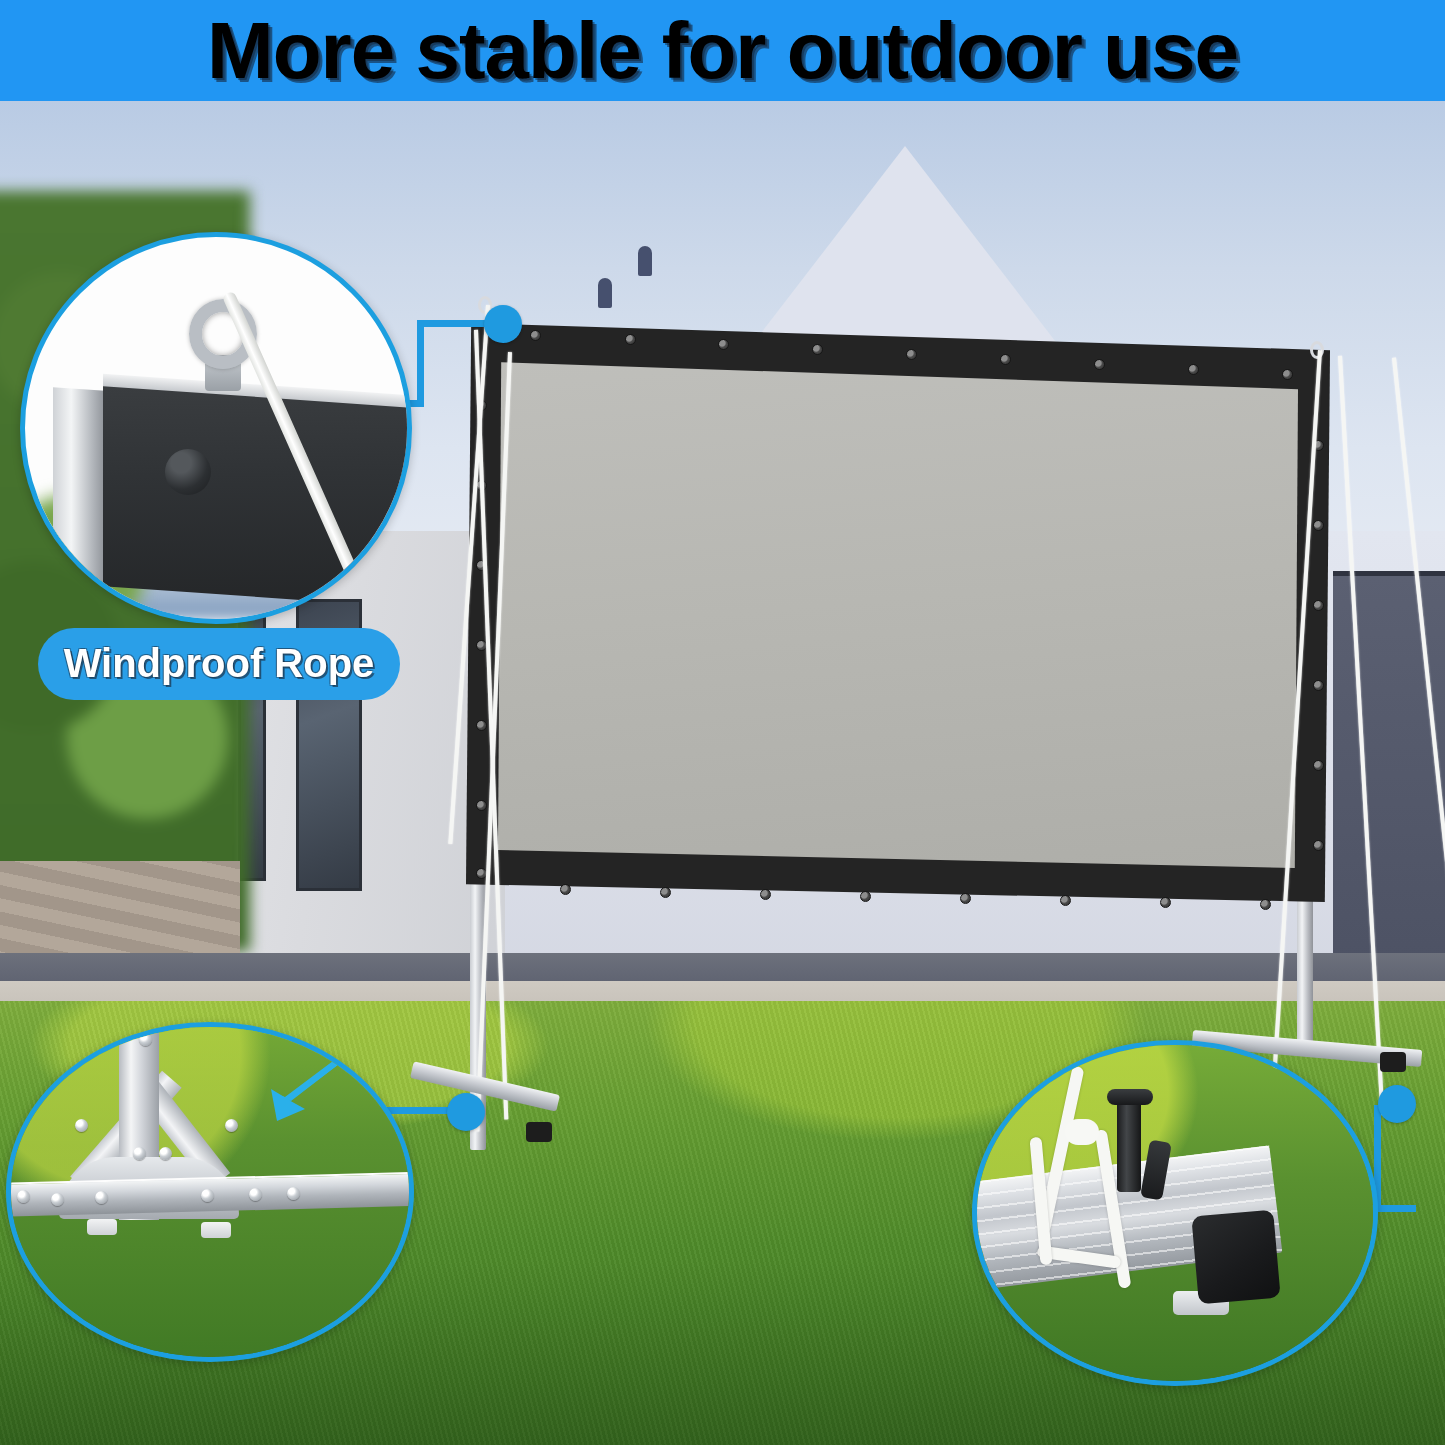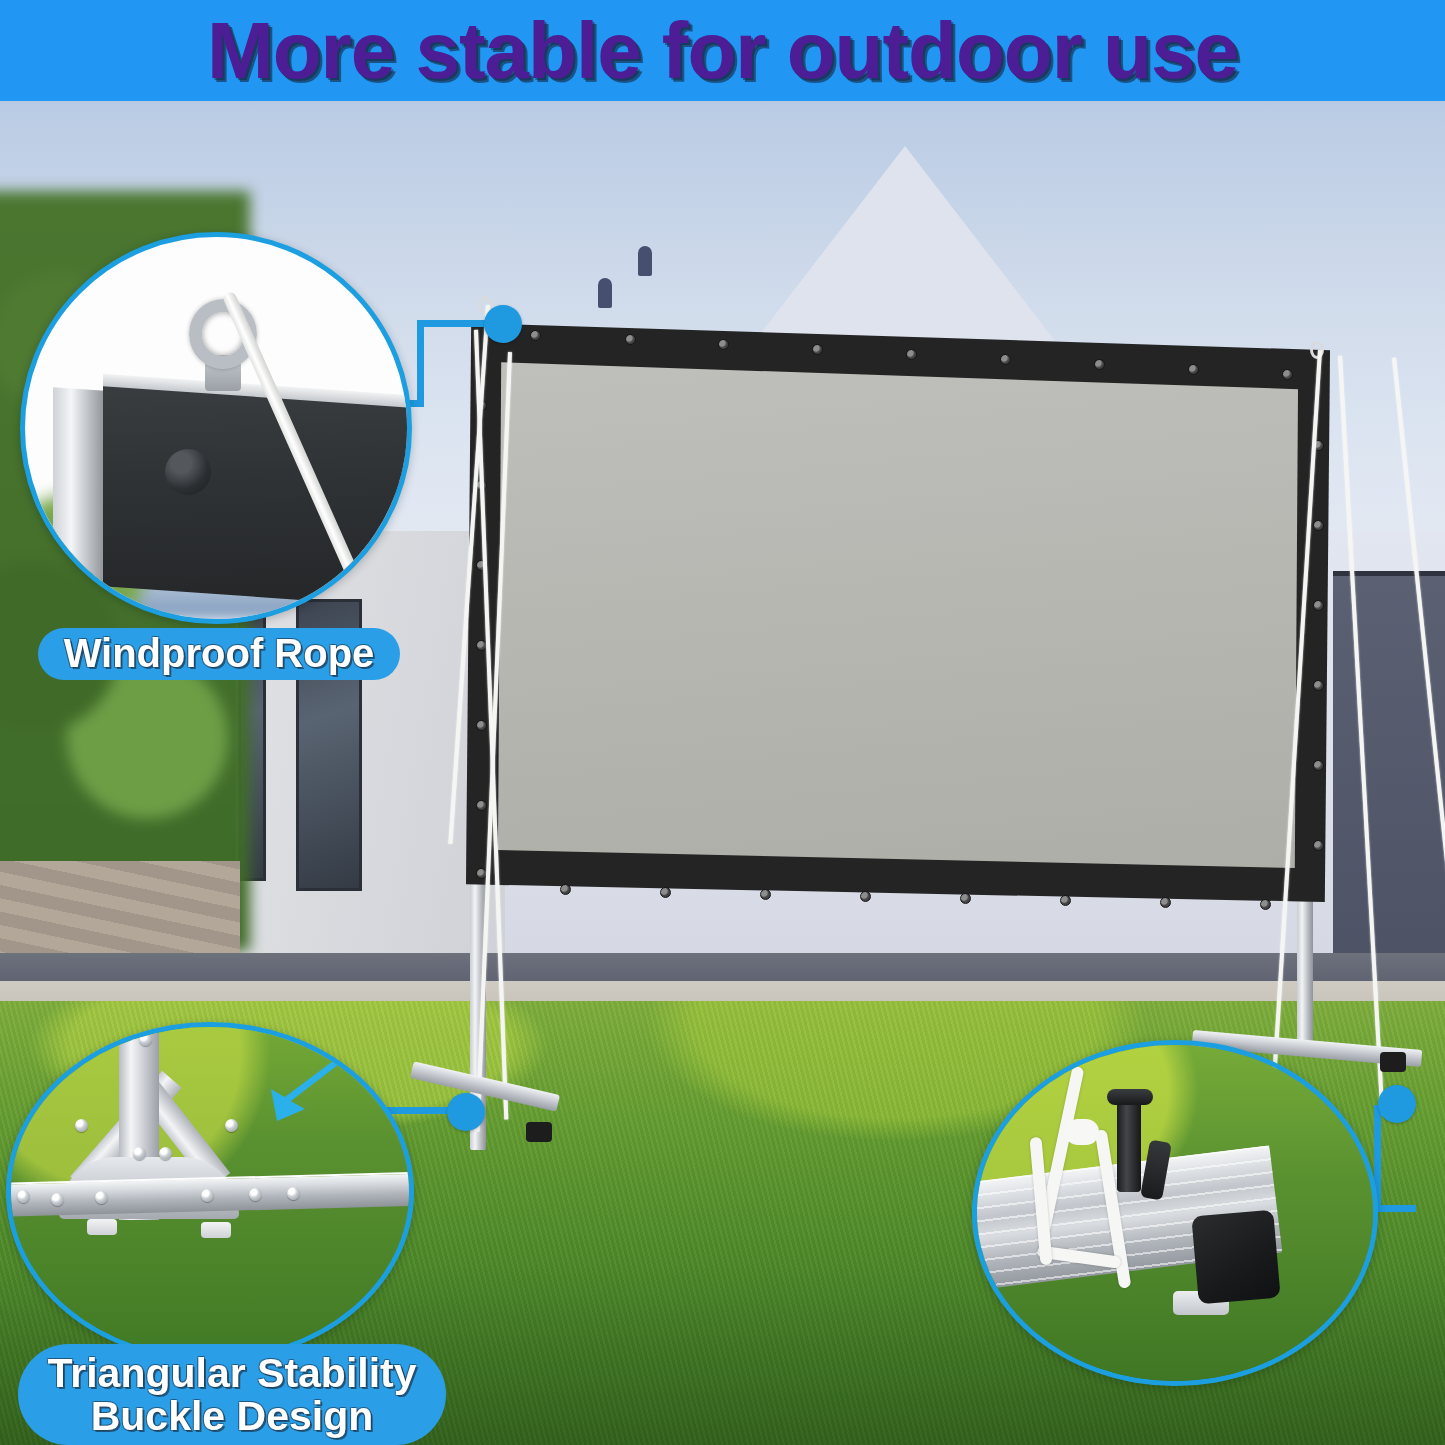--- a/index.html
+++ b/index.html
@@ -9,21 +9,21 @@
   #stage { position:relative; width:1445px; height:1445px; overflow:hidden; }
 
   
   .banner {
     position:absolute; left:0; top:0; width:1445px; height:101px;
     background:#2196f3; z-index:40;
   }
   .banner-title {
     position:absolute; left:0; top:0; width:100%; height:101px;
     display:flex; align-items:center; justify-content:center;
-    font-size:80px; font-weight:bold; color:#4c1d95;
+    font-size:80px; font-weight:bold; color:#000000;
     letter-spacing:-1px; line-height:1;
     text-shadow: 4px 4px 0 rgba(20,30,45,.55), 2px 2px 0 rgba(20,30,45,.45);
     white-space:nowrap;
   }
 
   
   .scene { position:absolute; left:0; top:101px; width:1445px; height:1344px; overflow:hidden; }
   .sky {
     position:absolute; left:0; top:0; width:100%; height:560px;
     background:linear-gradient(180deg,#b9cbe4 0%, #cdd9ea 30%, #dde5f1 62%, #e9edf4 100%);
@@ -282,21 +282,21 @@
   
   .pill {
     position:absolute; z-index:50;
     background:#2a9fe8; border-radius:999px;
     display:flex; align-items:center; justify-content:center;
     color:#ffffff; font-weight:bold; line-height:1.04;
     text-shadow:2px 2px 0 rgba(25,35,50,.6), -1px -1px 0 rgba(25,35,50,.35),
                 1px -1px 0 rgba(25,35,50,.35), -1px 1px 0 rgba(25,35,50,.35);
     text-align:center; padding:0 20px; white-space:pre-line;
   }
-  .pill-rope   { left:38px;  top:628px;  width:362px; height:52px; font-size:40px; }
+  .pill-rope   { left:38px;  top:628px;  width:362px; height:72px; font-size:40px; }
   .pill-buckle { left:18px;  top:1344px; width:428px; height:101px; font-size:41px; }
   .pill-peg    { left:896px; top:1381px; width:508px; height:58px; font-size:40px; }
 </style>
 </head>
 <body>
 
 <div id="stage">
 
   <div class="scene">
     <div class="sky"></div>
@@ -453,16 +453,14 @@
     <div class="pg-rope" style="left:60px; top:206px; width:84px; height:12px; border-radius:20px; transform:rotate(8deg);"></div>
     <div class="pg-rope" style="left:58px; top:92px; width:12px; height:128px; transform:rotate(-5deg);"></div>
     <div style="position:absolute; left:88px; top:74px; width:34px; height:26px; background:#f7f8f5; border-radius:14px;"></div>
   </div>
 
   <div class="banner">
     <div class="banner-title">More stable for outdoor use</div>
   </div>
 
   <div class="pill pill-rope">Windproof Rope</div>
-  <div class="pill pill-buckle">Triangular Stability
-Buckle Design</div>
 
 </div>
 
 </body></html>

